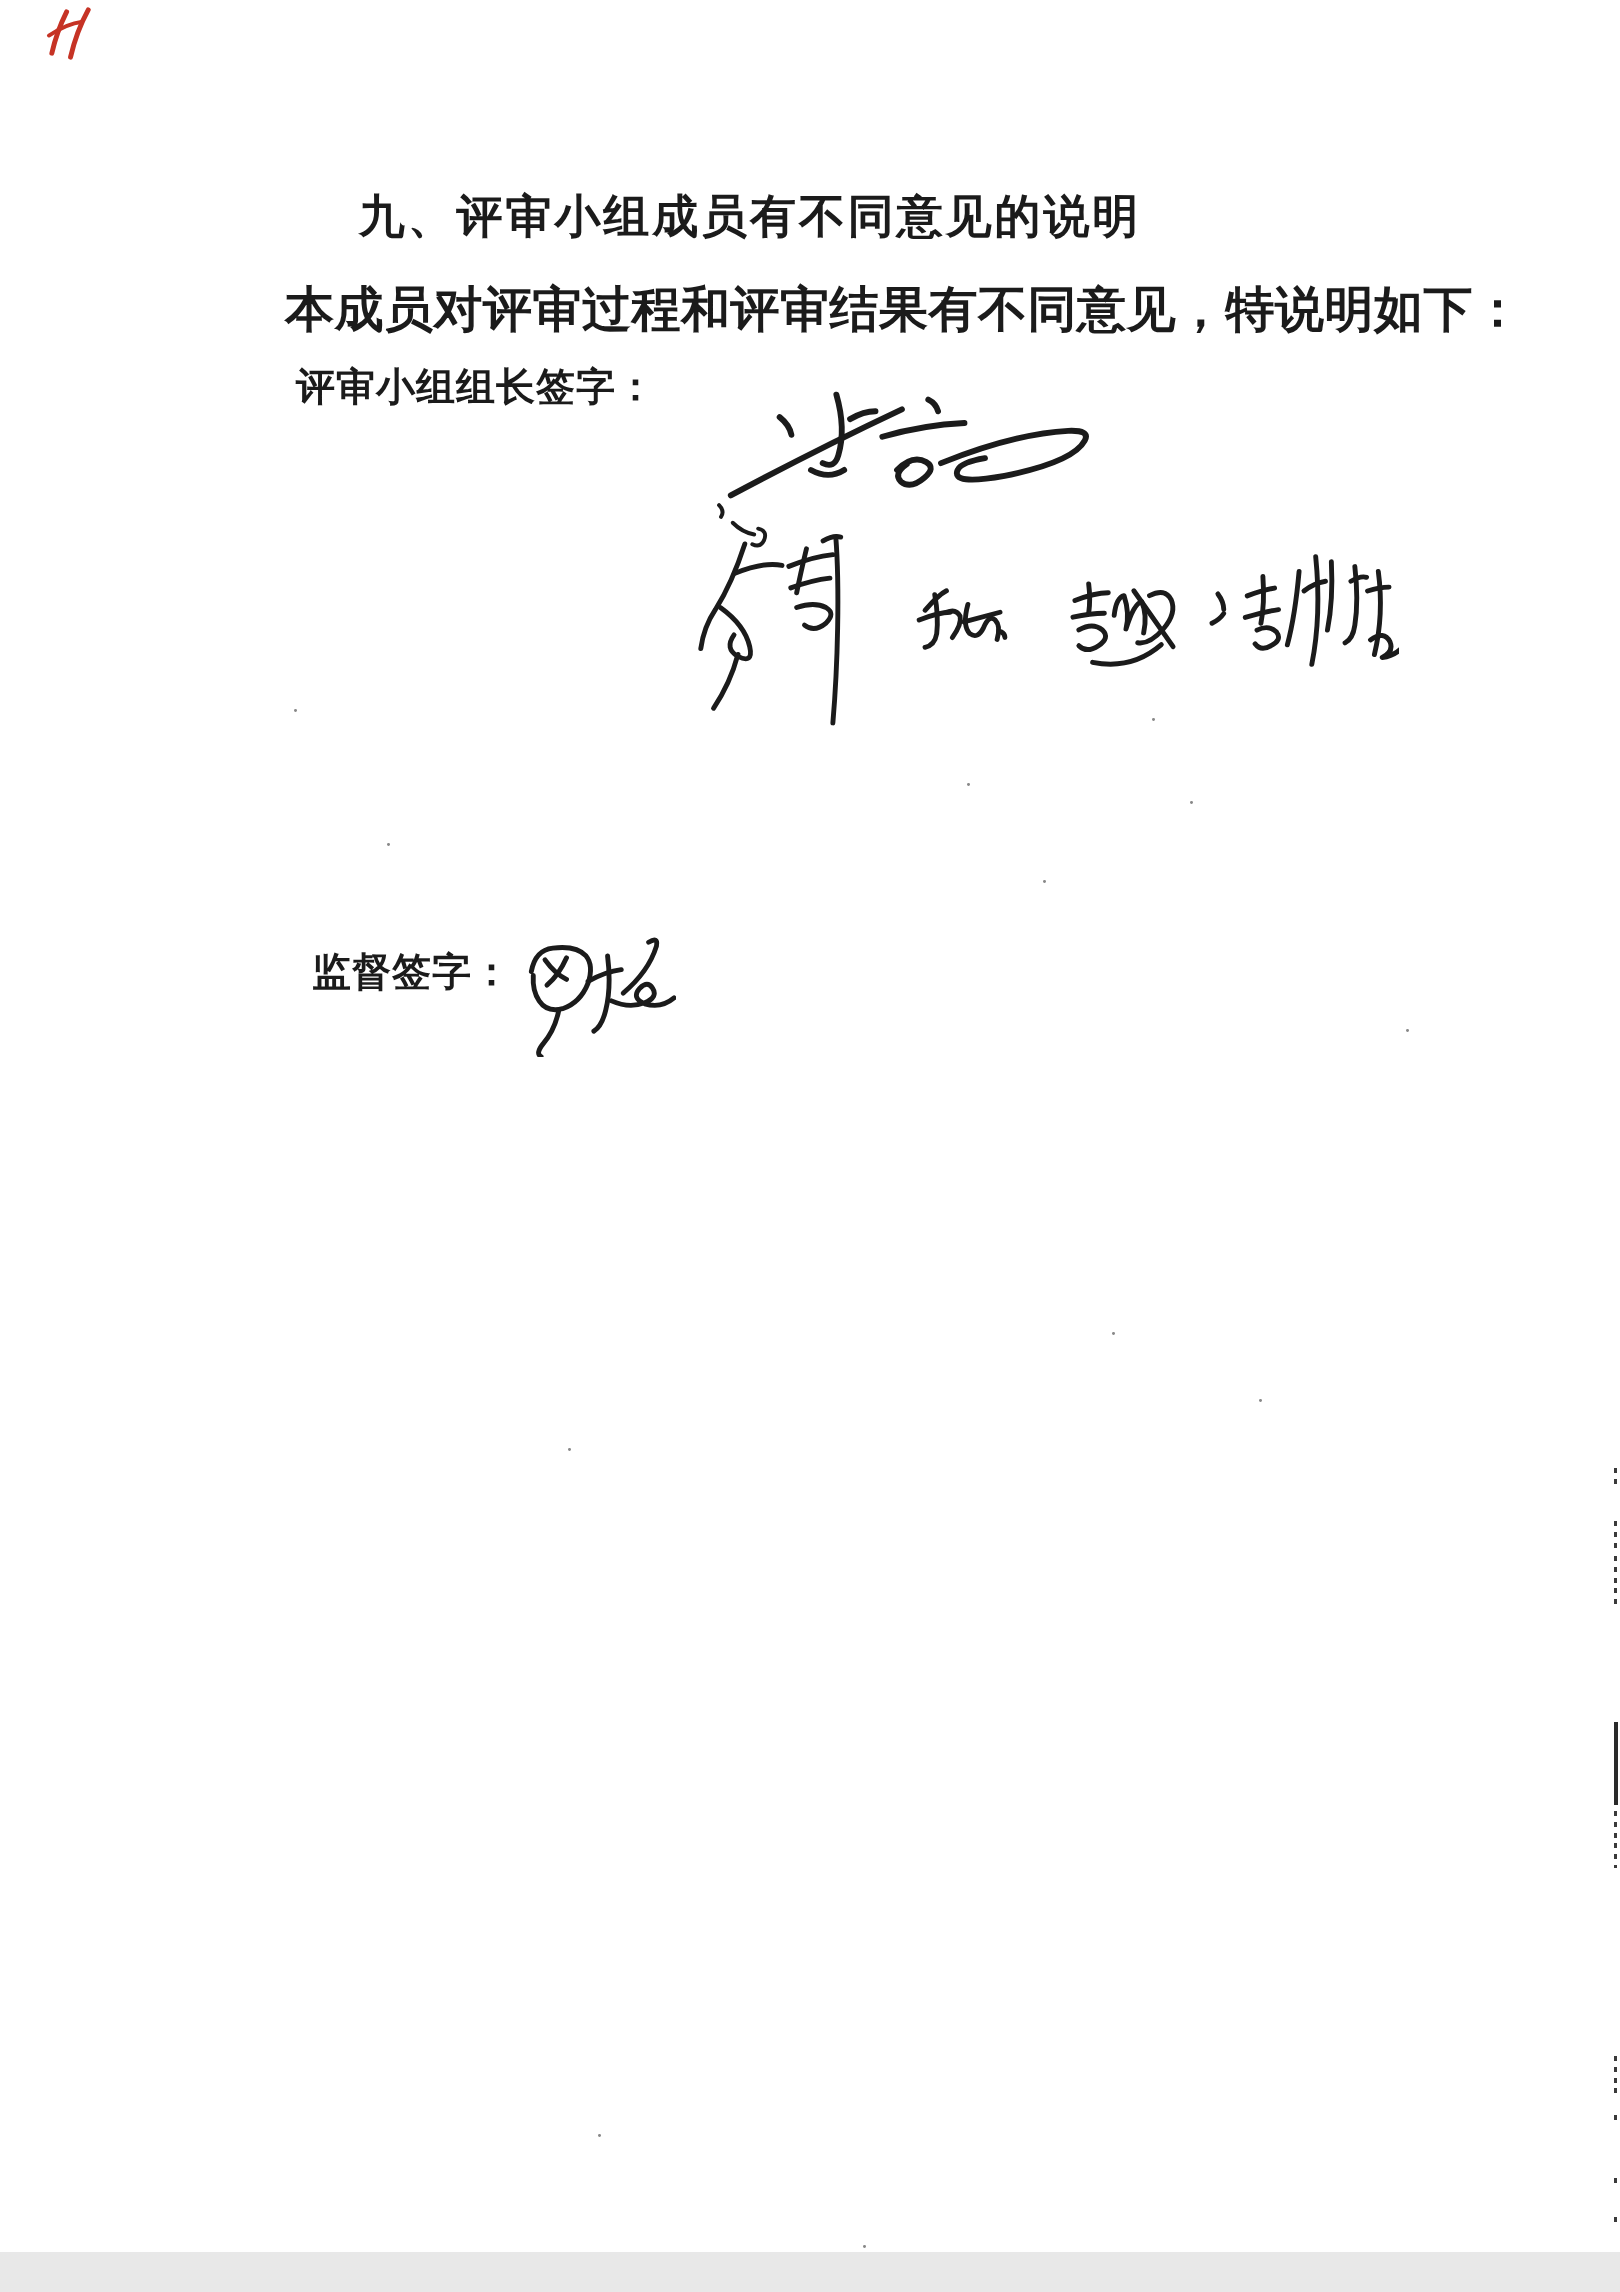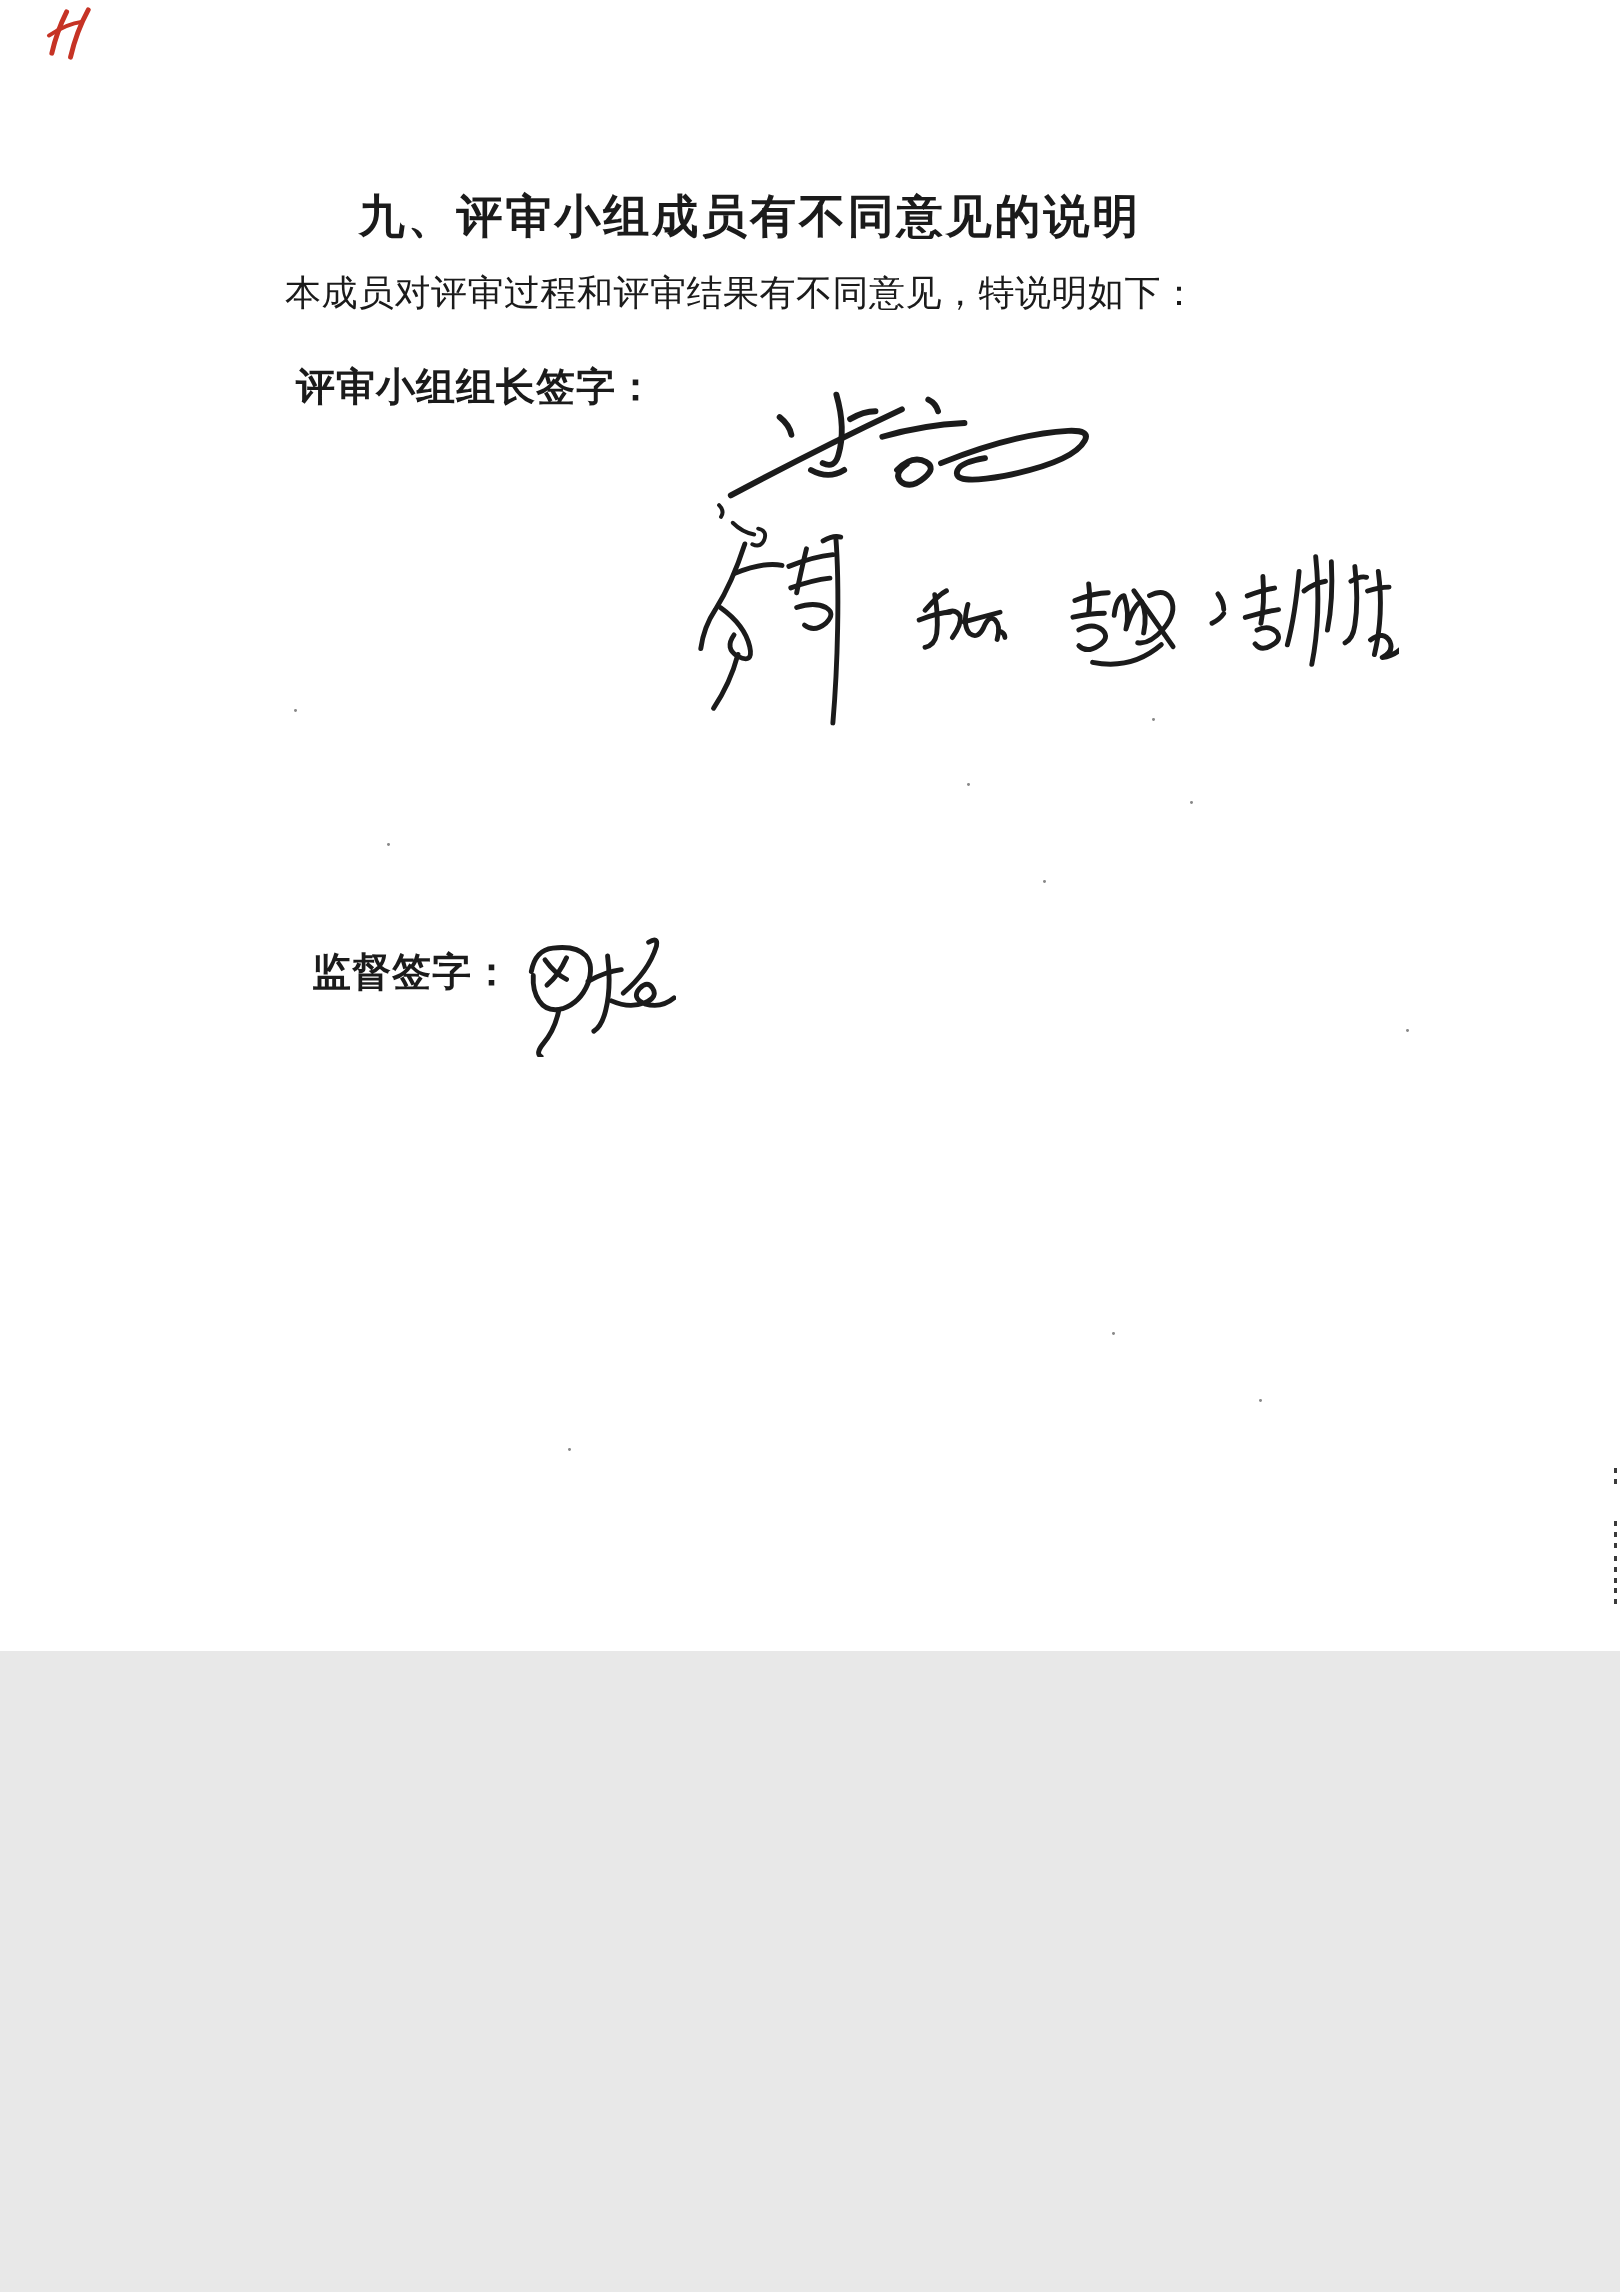--- a/index.html
+++ b/index.html
@@ -1,35 +1,35 @@
 <!DOCTYPE html>
 <html><head>
 <meta charset="utf-8">
 <style>
   html,body{margin:0;padding:0;background:#e8e8e8;}
   .page{
     position:relative;
-    width:1620px;height:1651px;
+    width:1620px;height:2252px;
     margin:0 auto;
     background:#ffffff;
     overflow:hidden;
     font-family:"Liberation Serif","DejaVu Serif",serif;
     color:#1b1b1b;
   }
   .abs{position:absolute;}
   .doc-title{
     left:294px;top:186px;width:912px;
     text-align:center;
     font-size:46px;font-weight:700;
     letter-spacing:2.9px;
     white-space:nowrap;
   }
   .statement{
-    left:285px;top:269px;
-    font-size:36px;font-weight:400;
+    left:285px;top:277px;
+    font-size:49px;font-weight:700;
     letter-spacing:0.5px;
     white-space:nowrap;
   }
   .sig-label{
     font-size:39px;font-weight:700;
     letter-spacing:1px;
     white-space:nowrap;
     font-family:Liberation Serif, serif;
   }
   .lbl-leader{left:296px;top:360px;}

